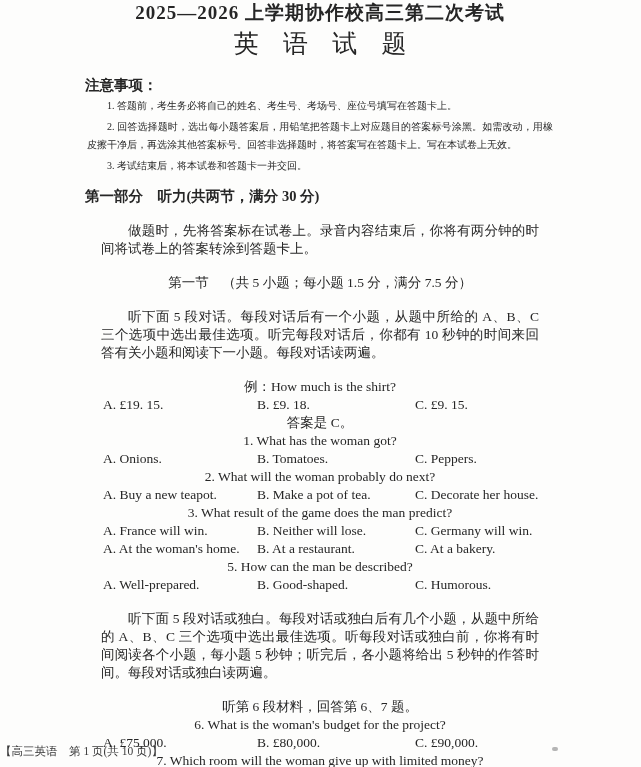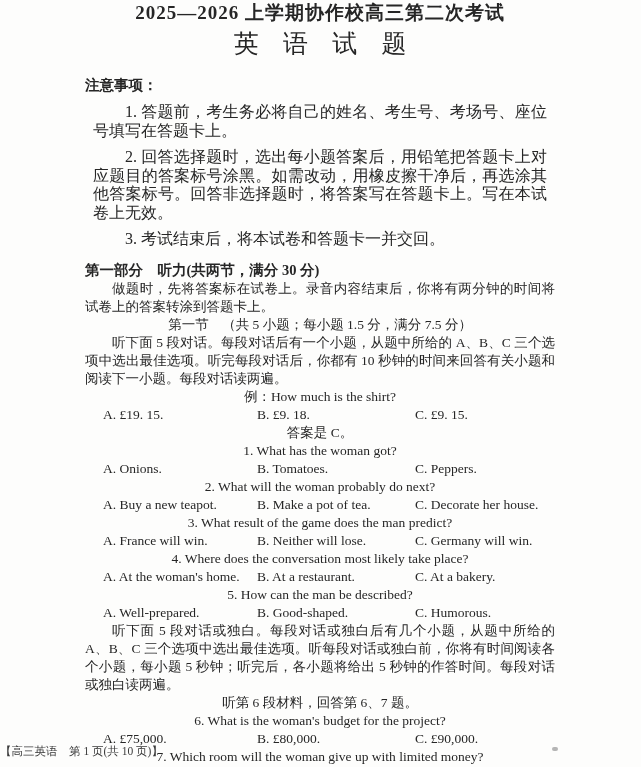--- a/index.html
+++ b/index.html
@@ -37,28 +37,28 @@
     margin:3px 0 0 0;
   }
   
   .notice{margin-top:17px;}
   .h-black{
     font-family:"Liberation Sans","DejaVu Sans",sans-serif;
     font-weight:700;font-size:14.5px;line-height:19px;
     margin:0;
   }
   .para{
-    margin:8px;
-    font-size:16px;line-height:18.5px;
+    margin:2px;
+    font-size:10px;line-height:18.5px;
     text-indent:2em;text-align:justify;
   }
   
   .part-heading{margin-top:12px;font-family:Liberation Serif, serif;}
   .body-para{
-    margin:0;
+    margin:16px;
     font-size:13.5px;line-height:18px;
     text-indent:2em;text-align:justify;
   }
   .line{
     font-size:13.5px;line-height:18px;text-align:center;
   }
   .opts{
     display:flex;
     padding-left:18px;
     font-size:13.5px;line-height:18px;align-items:center;
@@ -135,21 +135,20 @@
     <div>
       <div class="line">3. What result of the game does the man predict?</div>
       <div class="opts">
         <span class="o1">A. France will win.</span>
         <span class="o2">B. Neither will lose.</span>
         <span class="o3">C. Germany will win.</span>
       </div>
     </div>
 
     <div>
-      <div class="line">4. Where does the conversation most likely take place?</div>
       <div class="opts">
         <span class="o1">A. At the woman's home.</span>
         <span class="o2">B. At a restaurant.</span>
         <span class="o3">C. At a bakery.</span>
       </div>
     </div>
 
     <div>
       <div class="line">5. How can the man be described?</div>
       <div class="opts">

